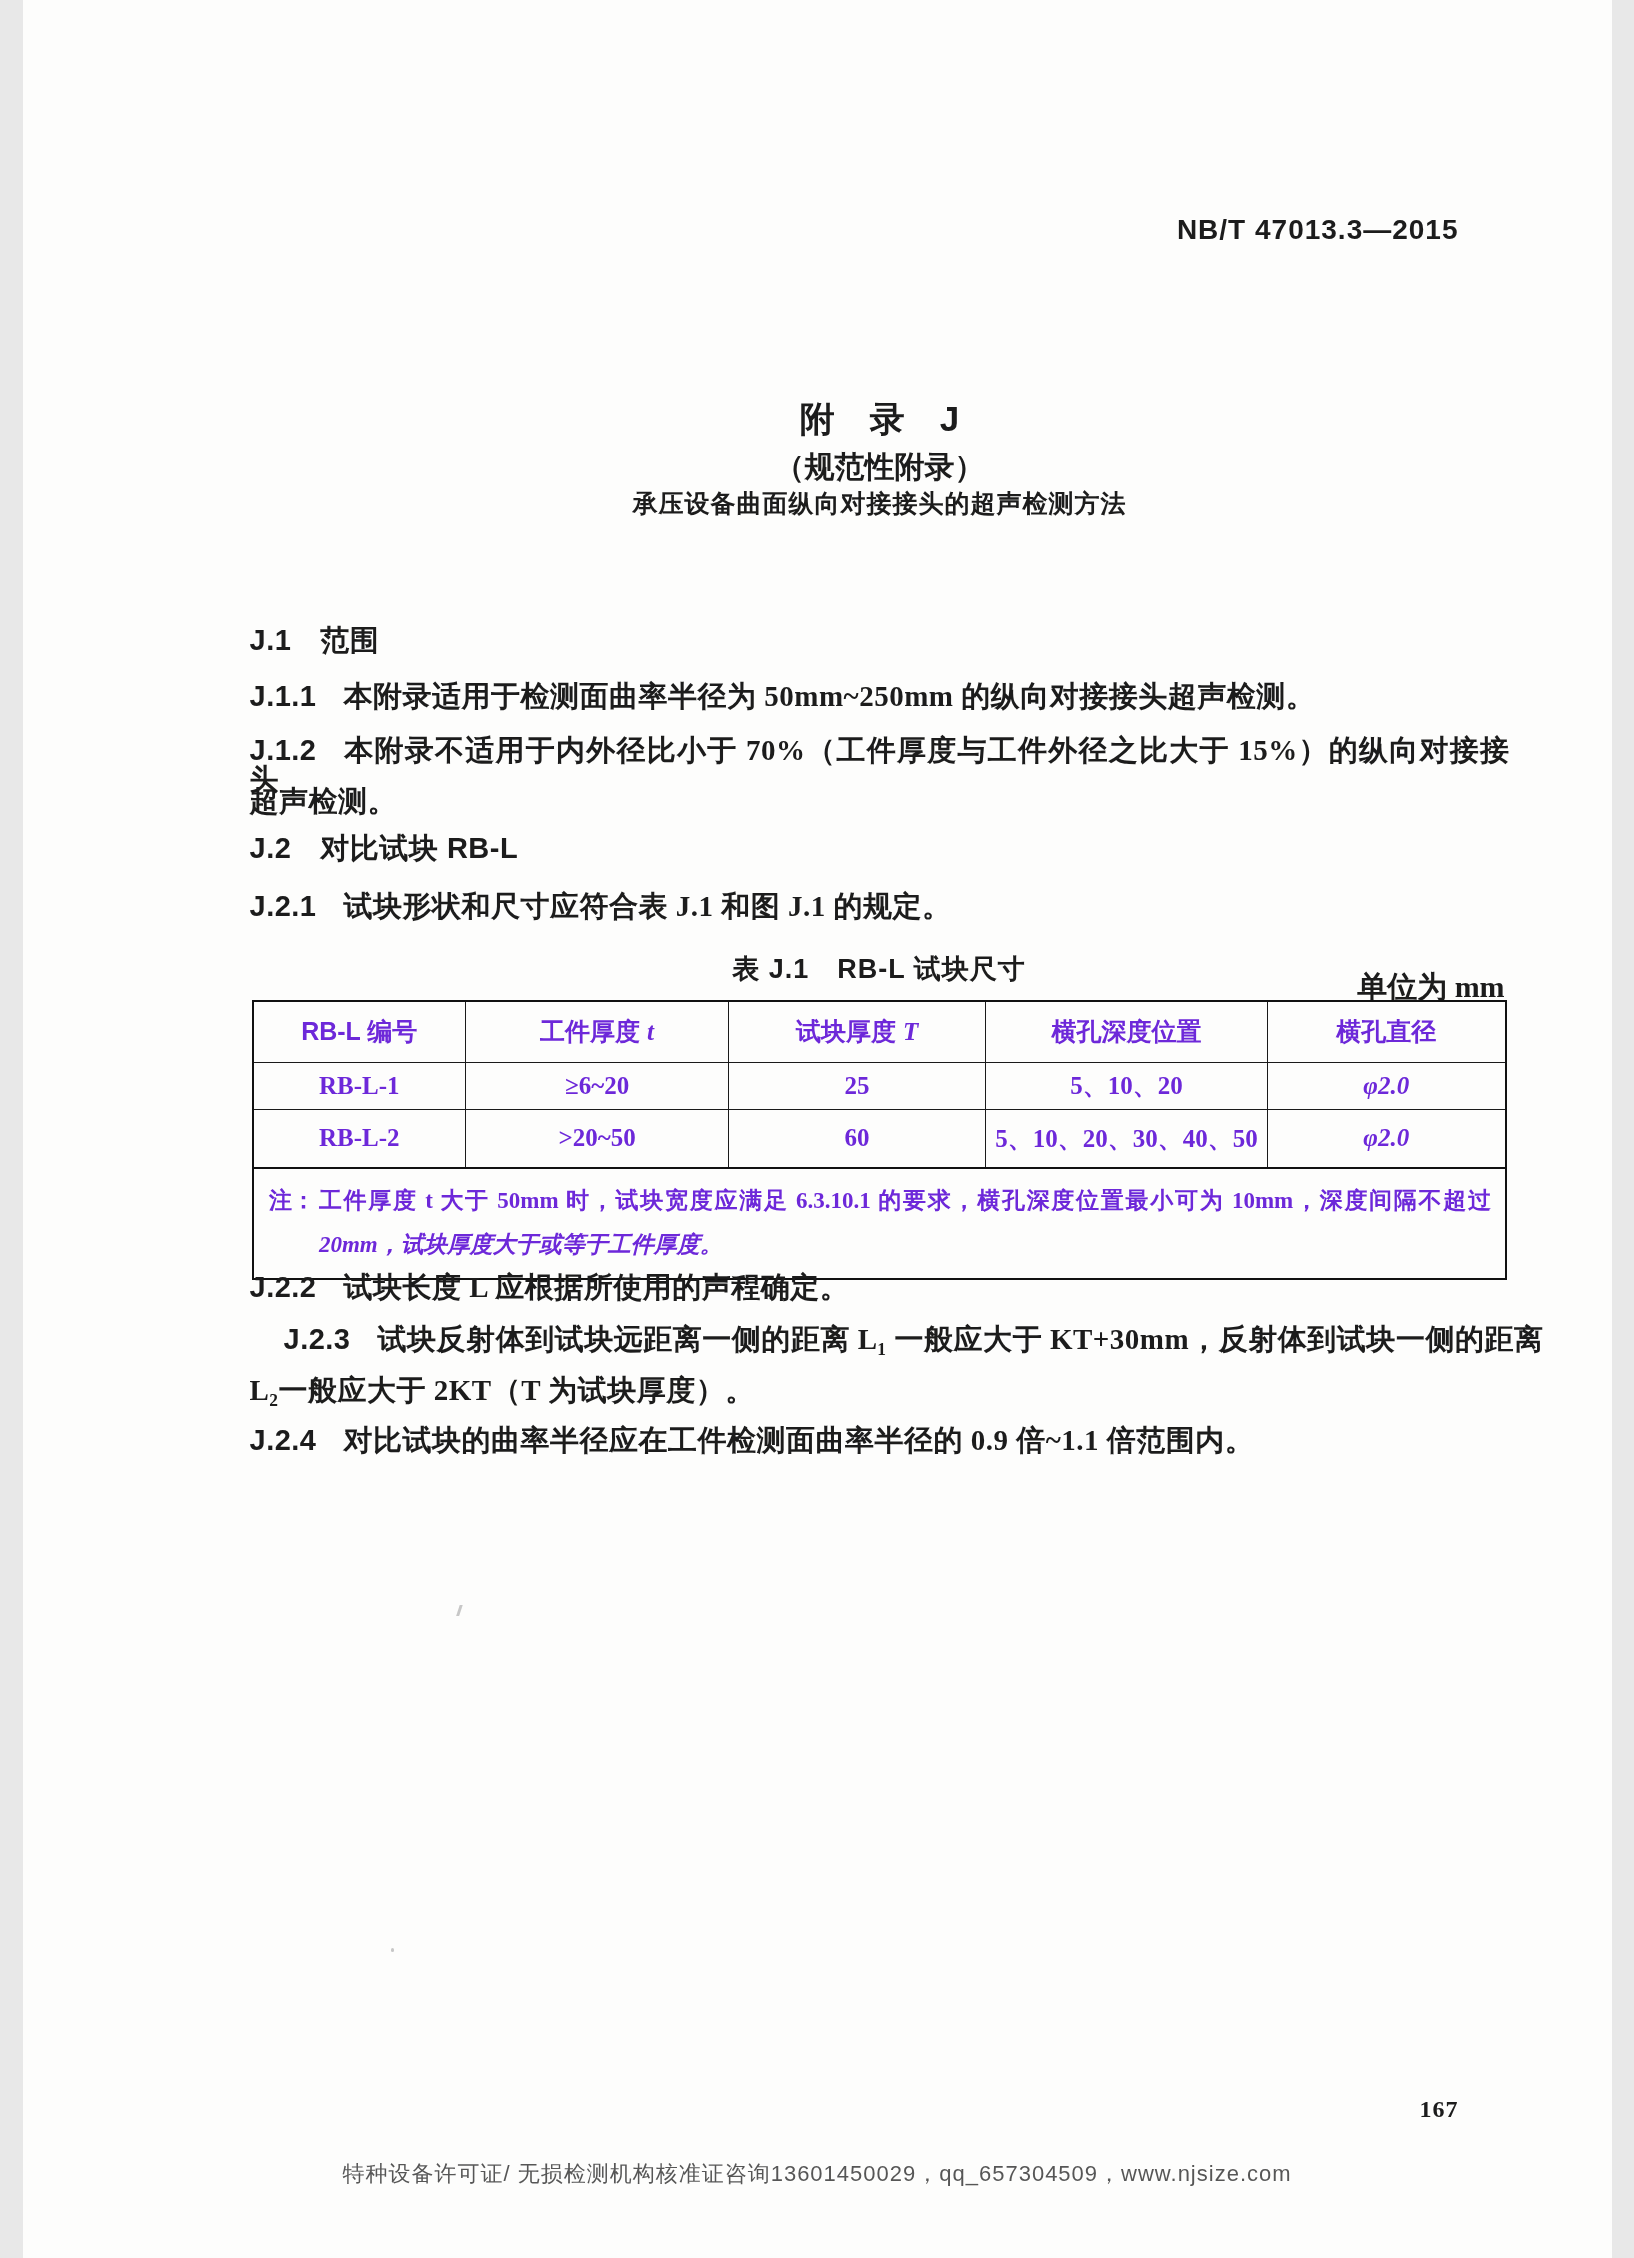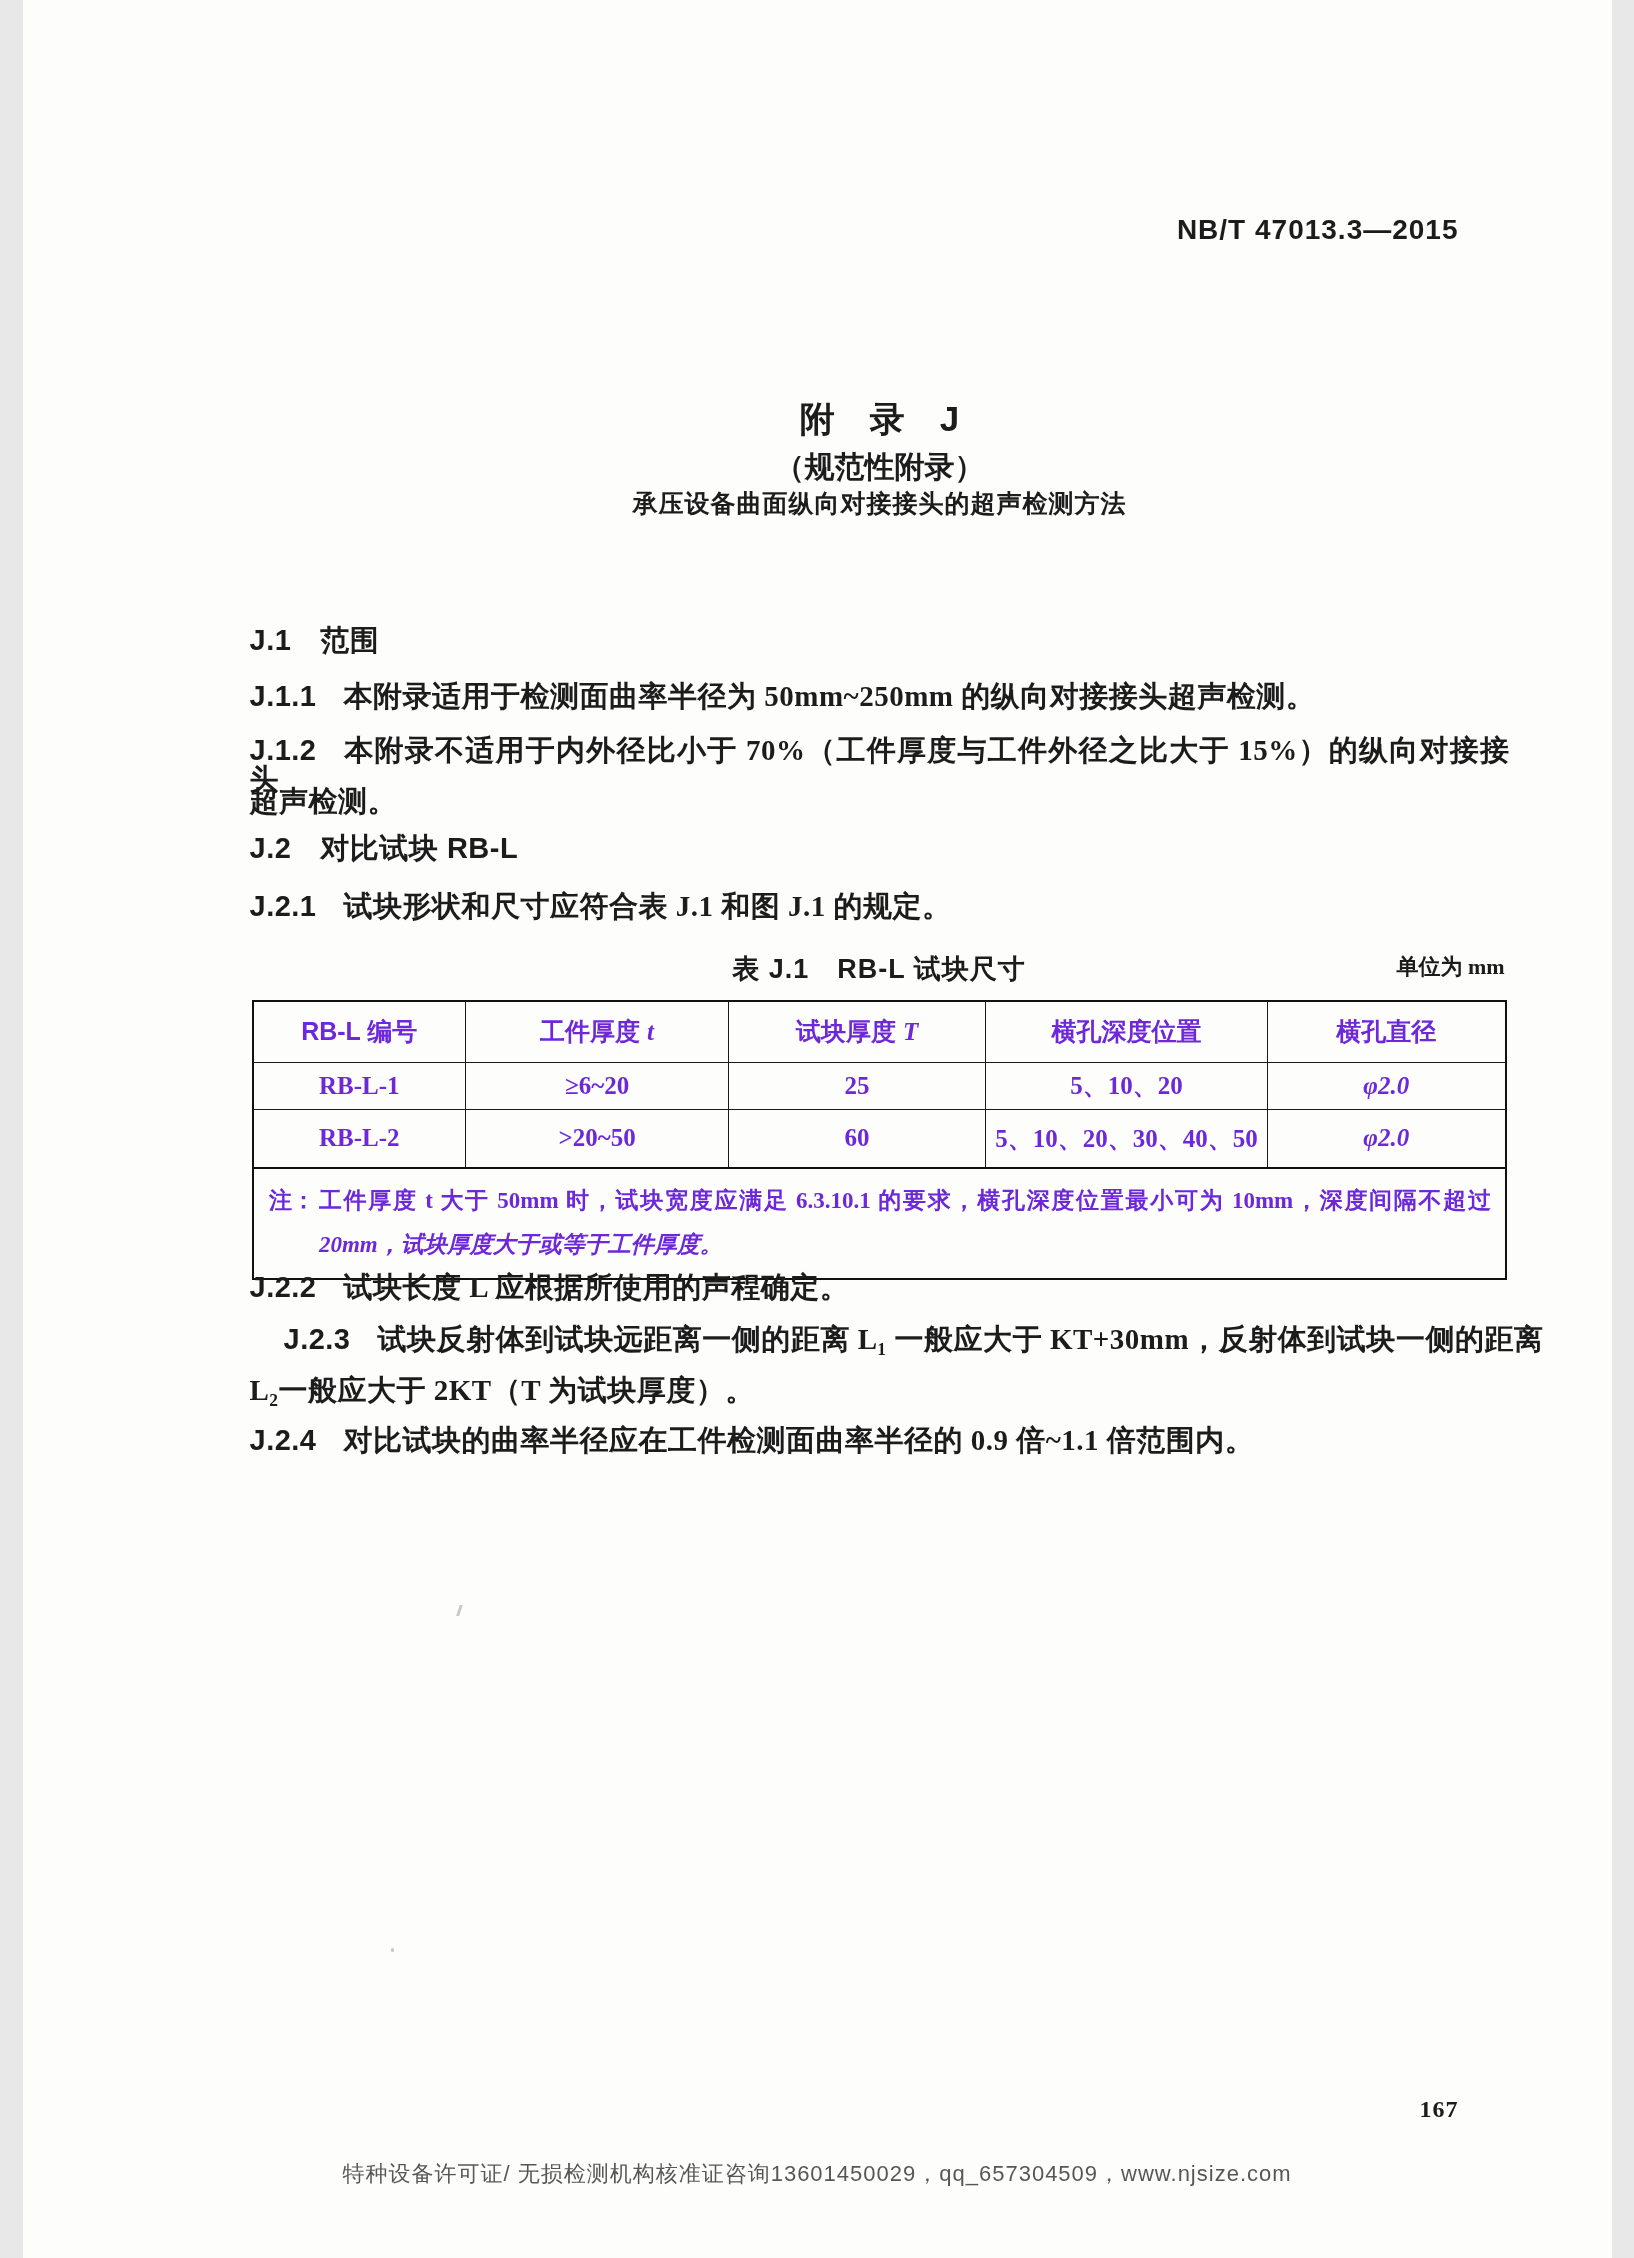--- a/index.html
+++ b/index.html
@@ -23,21 +23,21 @@
   .clause{left:227px;font-size:29px;font-weight:600;letter-spacing:0.5px;white-space:nowrap;}
   .clause .num{font-weight:700;margin-right:27px;
     font-family:"Liberation Sans","DejaVu Sans",sans-serif;}
   .heading{font-weight:700;font-family:"Liberation Sans","DejaVu Sans",sans-serif;}
   .heading .num{margin-right:29px;}
   .justify{white-space:normal;width:1260px;text-align:justify;text-align-last:justify;}
   .caption-bar{top:956px;left:229px;width:1255px;height:33px;}
   .caption{position:absolute;left:50%;transform:translateX(-50%);top:0;
     font-size:27px;font-weight:700;letter-spacing:1px;
     font-family:"Liberation Sans","DejaVu Sans",sans-serif;white-space:nowrap;}
-  .unit{position:absolute;right:1.9px;top:0;font-size:22px;font-weight:600;white-space:nowrap;}
+  .unit{position:absolute;right:1.9px;top:16px;font-size:30px;font-weight:600;white-space:nowrap;}
   .spec-table{position:absolute;top:1000px;left:229px;width:1255px;
     border-collapse:collapse;table-layout:fixed;
     font-size:25px;font-weight:600;color:#6d28d9;}
   .spec-table th,.spec-table td{
     border:1.9px solid #1a1a1a;text-align:center;vertical-align:middle;
     padding:1.9px 5.8px;overflow:hidden;}
   .spec-table{border:2.9px solid #111;}
   .spec-table thead th{height:56px;font-weight:700;
     font-family:"Liberation Sans","DejaVu Sans",sans-serif;}
   .row-1 td{height:42px;}

